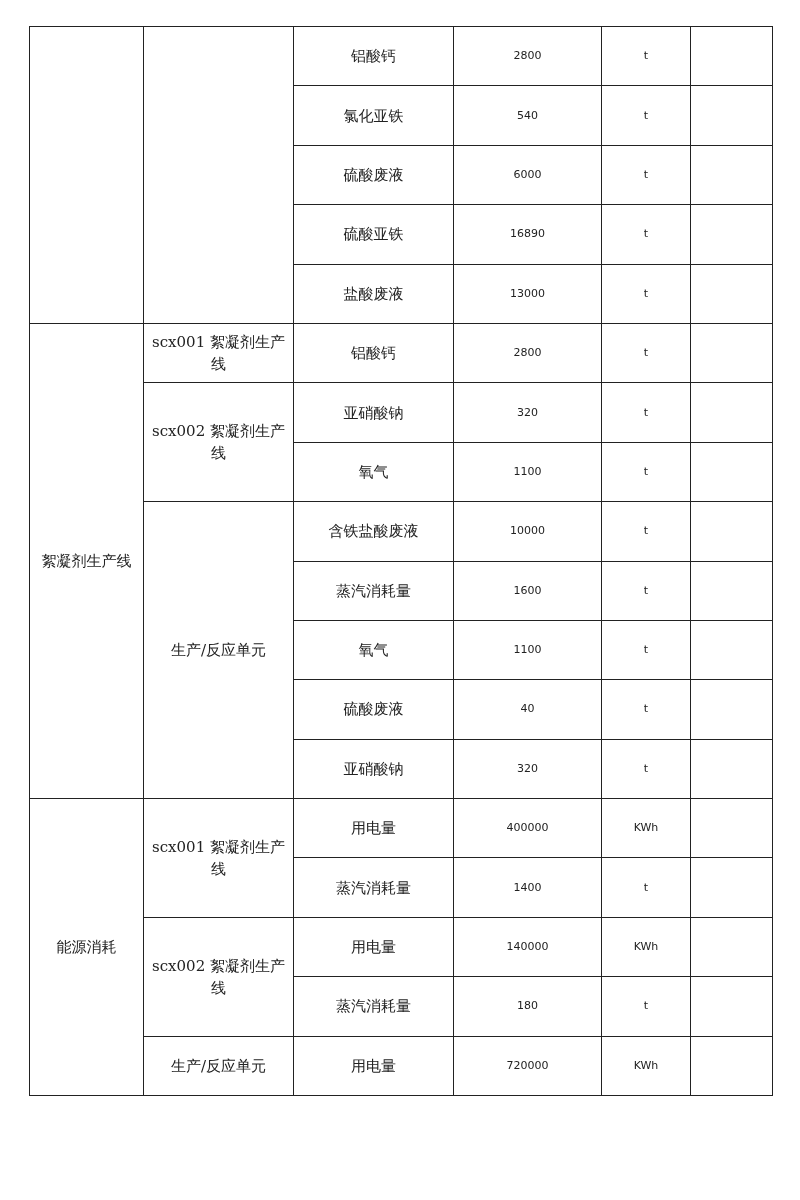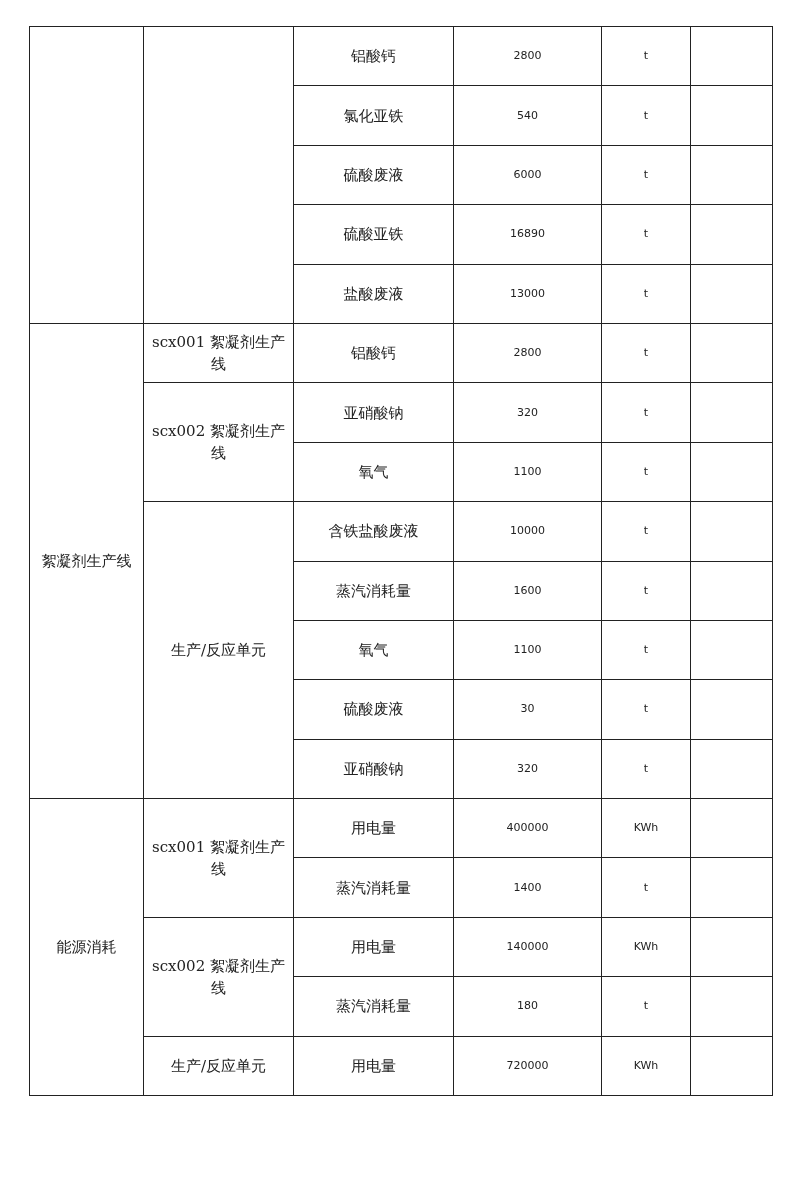--- a/index.html
+++ b/index.html
@@ -89,21 +89,21 @@
         <td></td>
       </tr>
       <tr>
         <td>氧气</td>
         <td class="num">1100</td>
         <td class="unit">t</td>
         <td></td>
       </tr>
       <tr>
         <td>硫酸废液</td>
-        <td class="num">30</td>
+        <td class="num">40</td>
         <td class="unit">t</td>
         <td></td>
       </tr>
       <tr>
         <td>亚硝酸钠</td>
         <td class="num">320</td>
         <td class="unit">t</td>
         <td></td>
       </tr>
       <tr>

